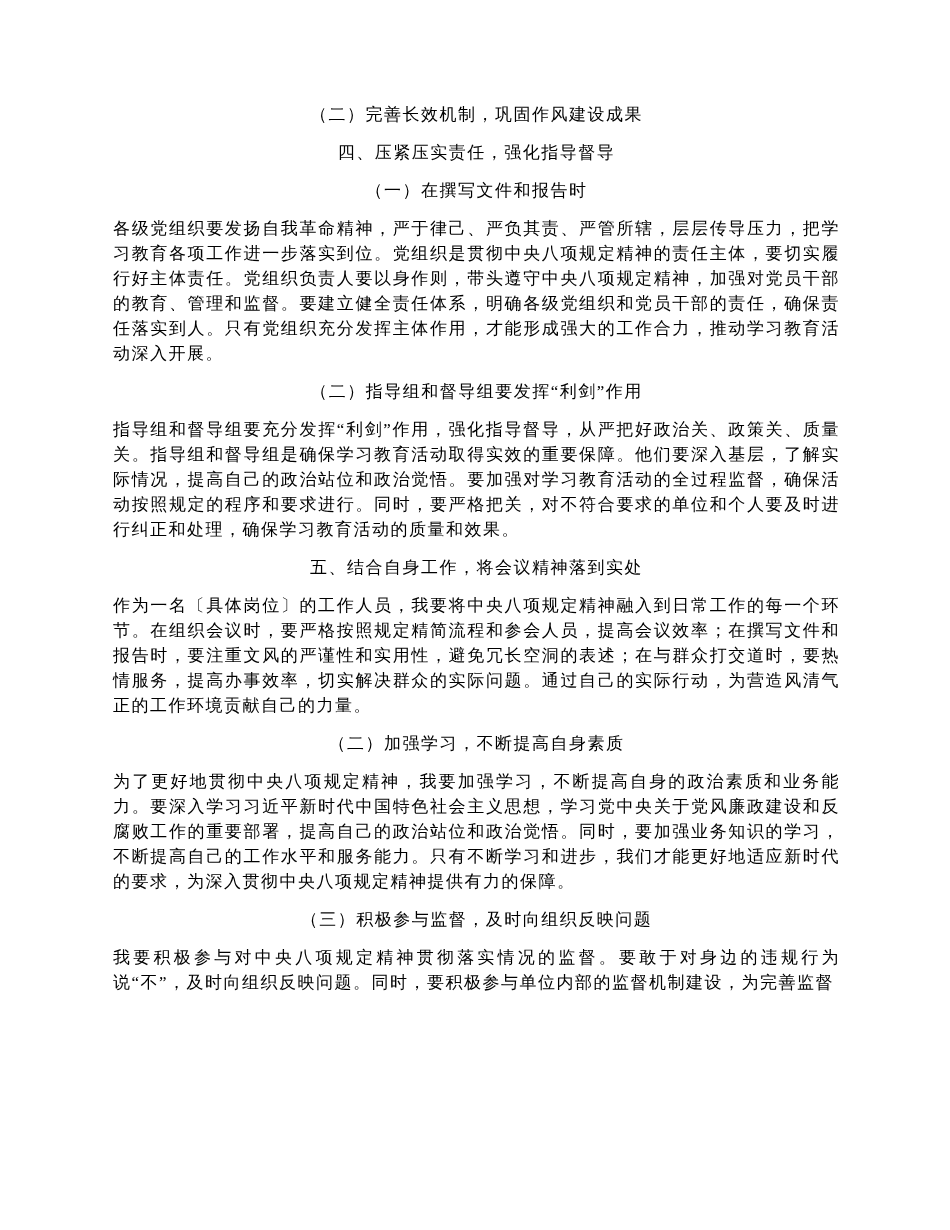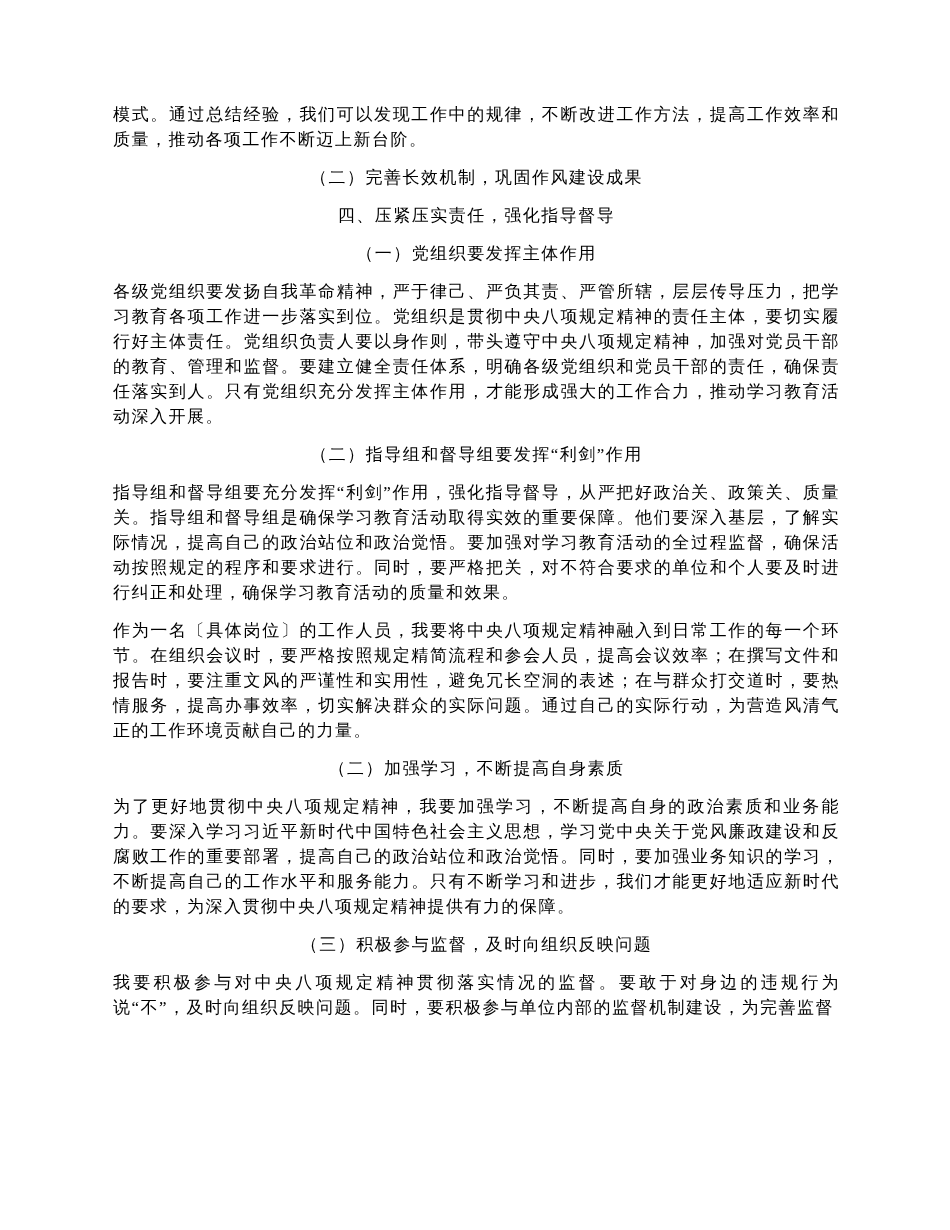--- a/index.html
+++ b/index.html
@@ -37,26 +37,26 @@
   }
   .doc-heading {
     text-align: center;
   }
 </style>
 </head>
 <body>
 
 <div class="doc-page">
   <div class="doc-content" id="doc-content">
-      <p class="doc-block doc-paragraph">模式。通过总结经验，我们可以发现工作中的规律，不断改进工作方法，提高工作效率和质量，推动各项工作不断迈上新台阶。</p>
       <p class="doc-block doc-heading">（二）完善长效机制，巩固作风建设成果</p>
       <p class="doc-block doc-heading">四、压紧压实责任，强化指导督导</p>
-      <p class="doc-block doc-heading">（一）党组织要发挥主体作用</p>
+      <p class="doc-block doc-heading">（一）在撰写文件和报告时</p>
       <p class="doc-block doc-paragraph">各级党组织要发扬自我革命精神，严于律己、严负其责、严管所辖，层层传导压力，把学习教育各项工作进一步落实到位。党组织是贯彻中央八项规定精神的责任主体，要切实履行好主体责任。党组织负责人要以身作则，带头遵守中央八项规定精神，加强对党员干部的教育、管理和监督。要建立健全责任体系，明确各级党组织和党员干部的责任，确保责任落实到人。只有党组织充分发挥主体作用，才能形成强大的工作合力，推动学习教育活动深入开展。</p>
       <p class="doc-block doc-heading">（二）指导组和督导组要发挥“利剑”作用</p>
       <p class="doc-block doc-paragraph">指导组和督导组要充分发挥“利剑”作用，强化指导督导，从严把好政治关、政策关、质量关。指导组和督导组是确保学习教育活动取得实效的重要保障。他们要深入基层，了解实际情况，提高自己的政治站位和政治觉悟。要加强对学习教育活动的全过程监督，确保活动按照规定的程序和要求进行。同时，要严格把关，对不符合要求的单位和个人要及时进行纠正和处理，确保学习教育活动的质量和效果。</p>
+      <p class="doc-block doc-heading">五、结合自身工作，将会议精神落到实处</p>
       <p class="doc-block doc-paragraph">作为一名〔具体岗位〕的工作人员，我要将中央八项规定精神融入到日常工作的每一个环节。在组织会议时，要严格按照规定精简流程和参会人员，提高会议效率；在撰写文件和报告时，要注重文风的严谨性和实用性，避免冗长空洞的表述；在与群众打交道时，要热情服务，提高办事效率，切实解决群众的实际问题。通过自己的实际行动，为营造风清气正的工作环境贡献自己的力量。</p>
       <p class="doc-block doc-heading">（二）加强学习，不断提高自身素质</p>
       <p class="doc-block doc-paragraph">为了更好地贯彻中央八项规定精神，我要加强学习，不断提高自身的政治素质和业务能力。要深入学习习近平新时代中国特色社会主义思想，学习党中央关于党风廉政建设和反腐败工作的重要部署，提高自己的政治站位和政治觉悟。同时，要加强业务知识的学习，不断提高自己的工作水平和服务能力。只有不断学习和进步，我们才能更好地适应新时代的要求，为深入贯彻中央八项规定精神提供有力的保障。</p>
       <p class="doc-block doc-heading">（三）积极参与监督，及时向组织反映问题</p>
       <p class="doc-block doc-paragraph">我要积极参与对中央八项规定精神贯彻落实情况的监督。要敢于对身边的违规行为说“不”，及时向组织反映问题。同时，要积极参与单位内部的监督机制建设，为完善监督</p>
     </div>
 </div>
 
 </body></html>

